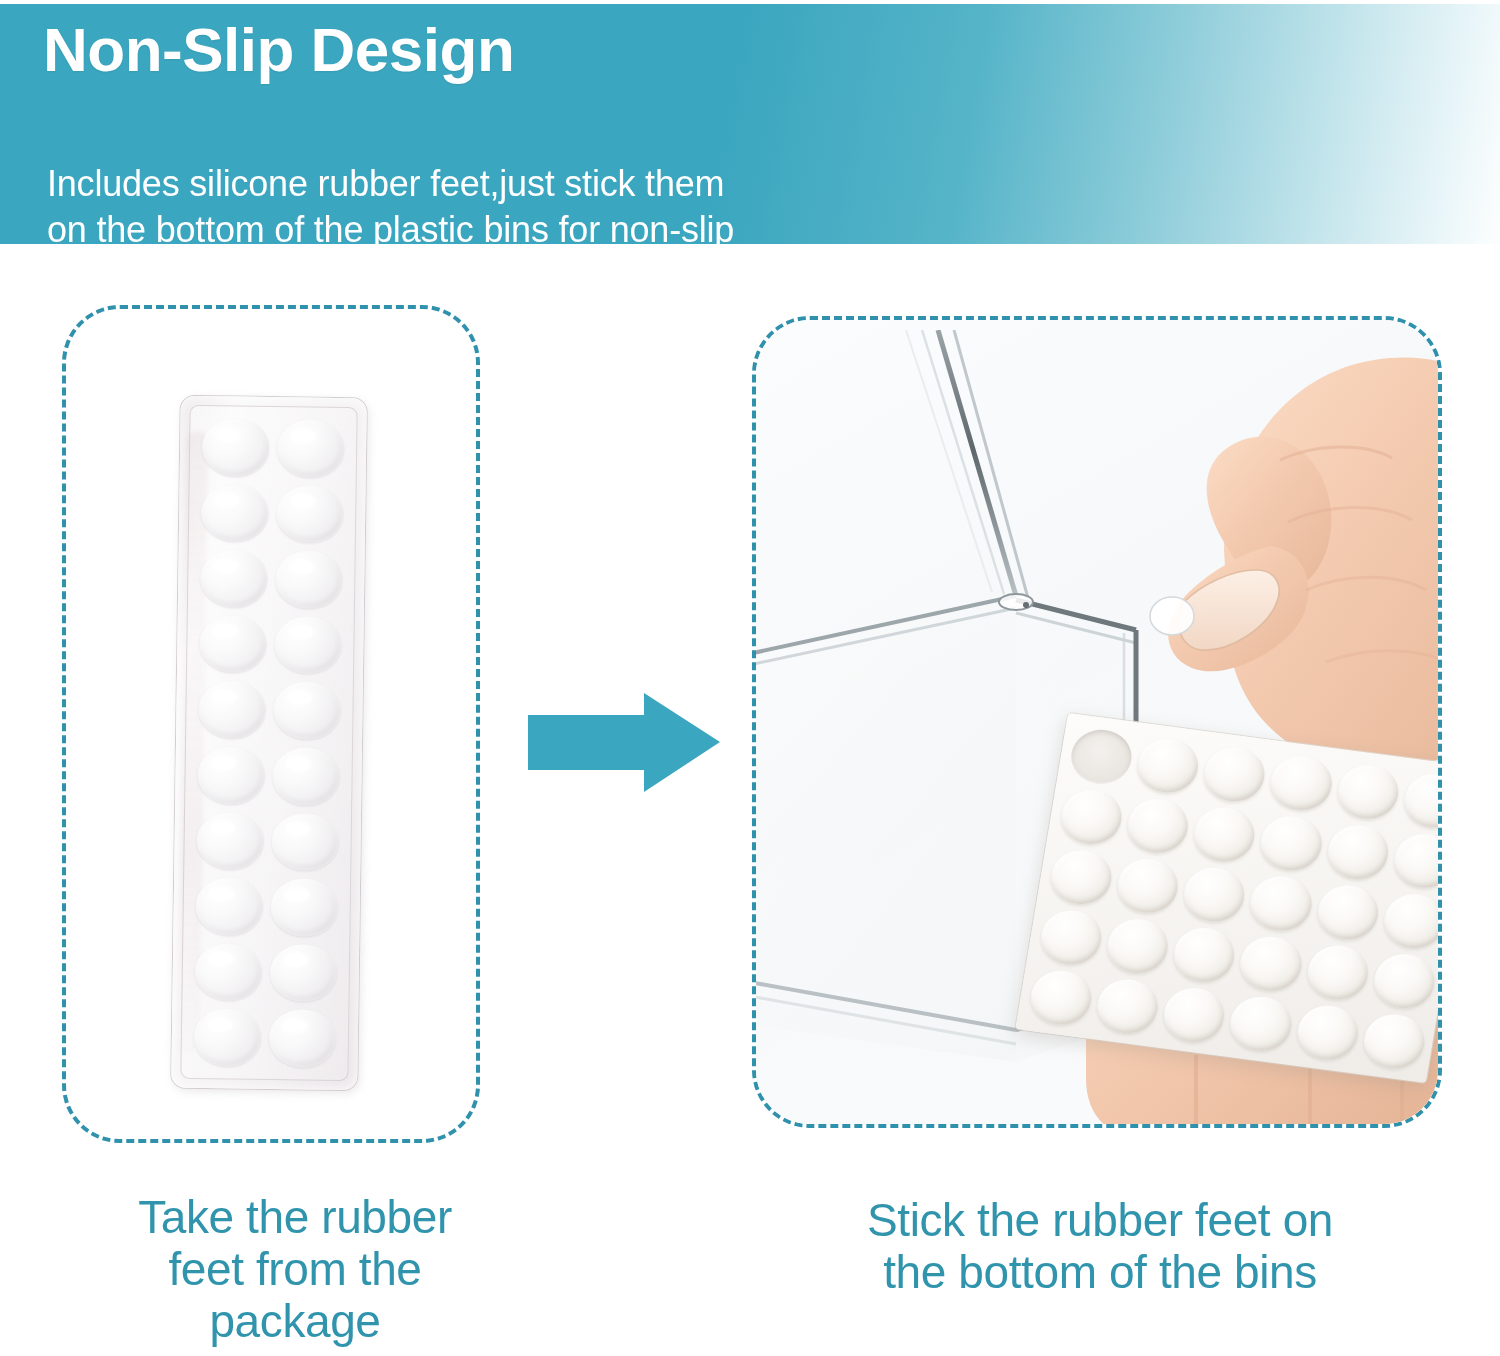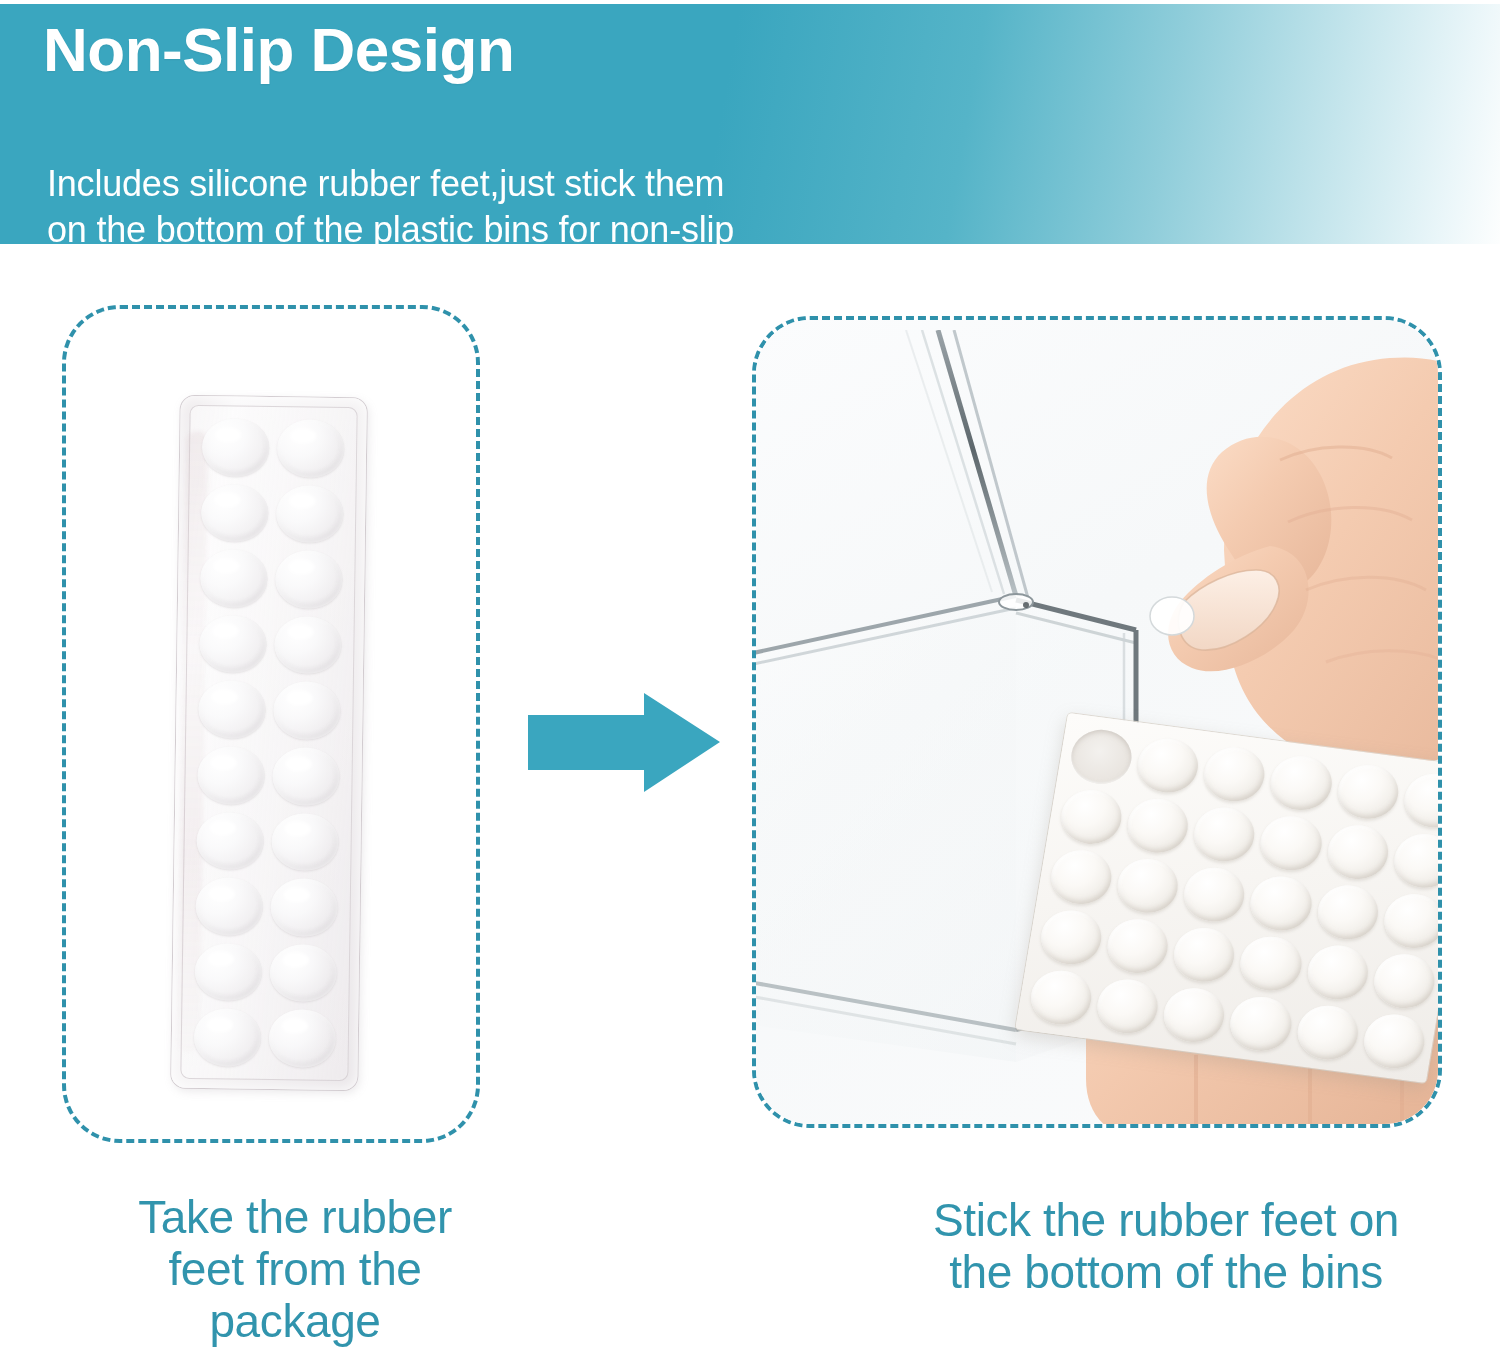--- a/index.html
+++ b/index.html
@@ -210,21 +210,21 @@
   .caption {
     position: absolute;
     color: #3194ad;
     font-size: 46px;
     line-height: 1.13;
     letter-spacing: -0.4px;
     white-space: pre-line;
     text-align: center;
   }
   .caption-left  { left: 80px;  top: 1192px; width: 430px; }
-  .caption-right { left: 836px; top: 1195px; width: 660px; }
+  .caption-right { left: 770px; top: 1195px; width: 660px; }
 </style>
 </head>
 <body>
 
 <div id="page">
 
   <div class="banner">
     <div class="banner-title">Non-Slip Design</div>
     <div class="banner-sub">Includes silicone rubber feet,just stick them
 on the bottom of the plastic bins for non-slip</div>

